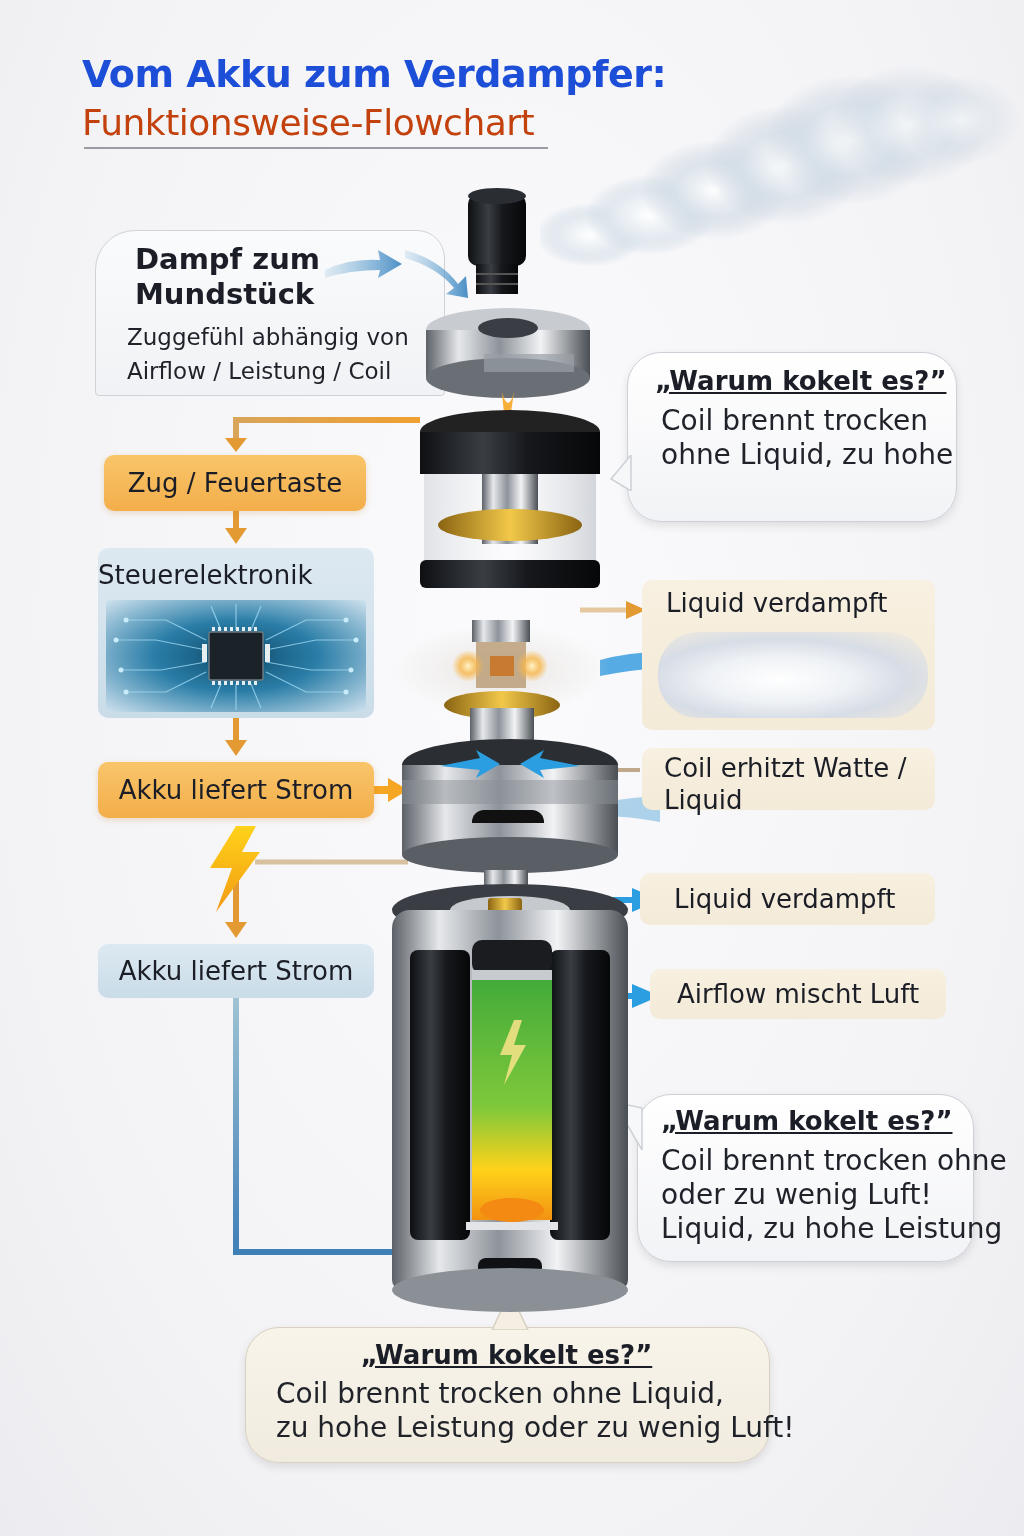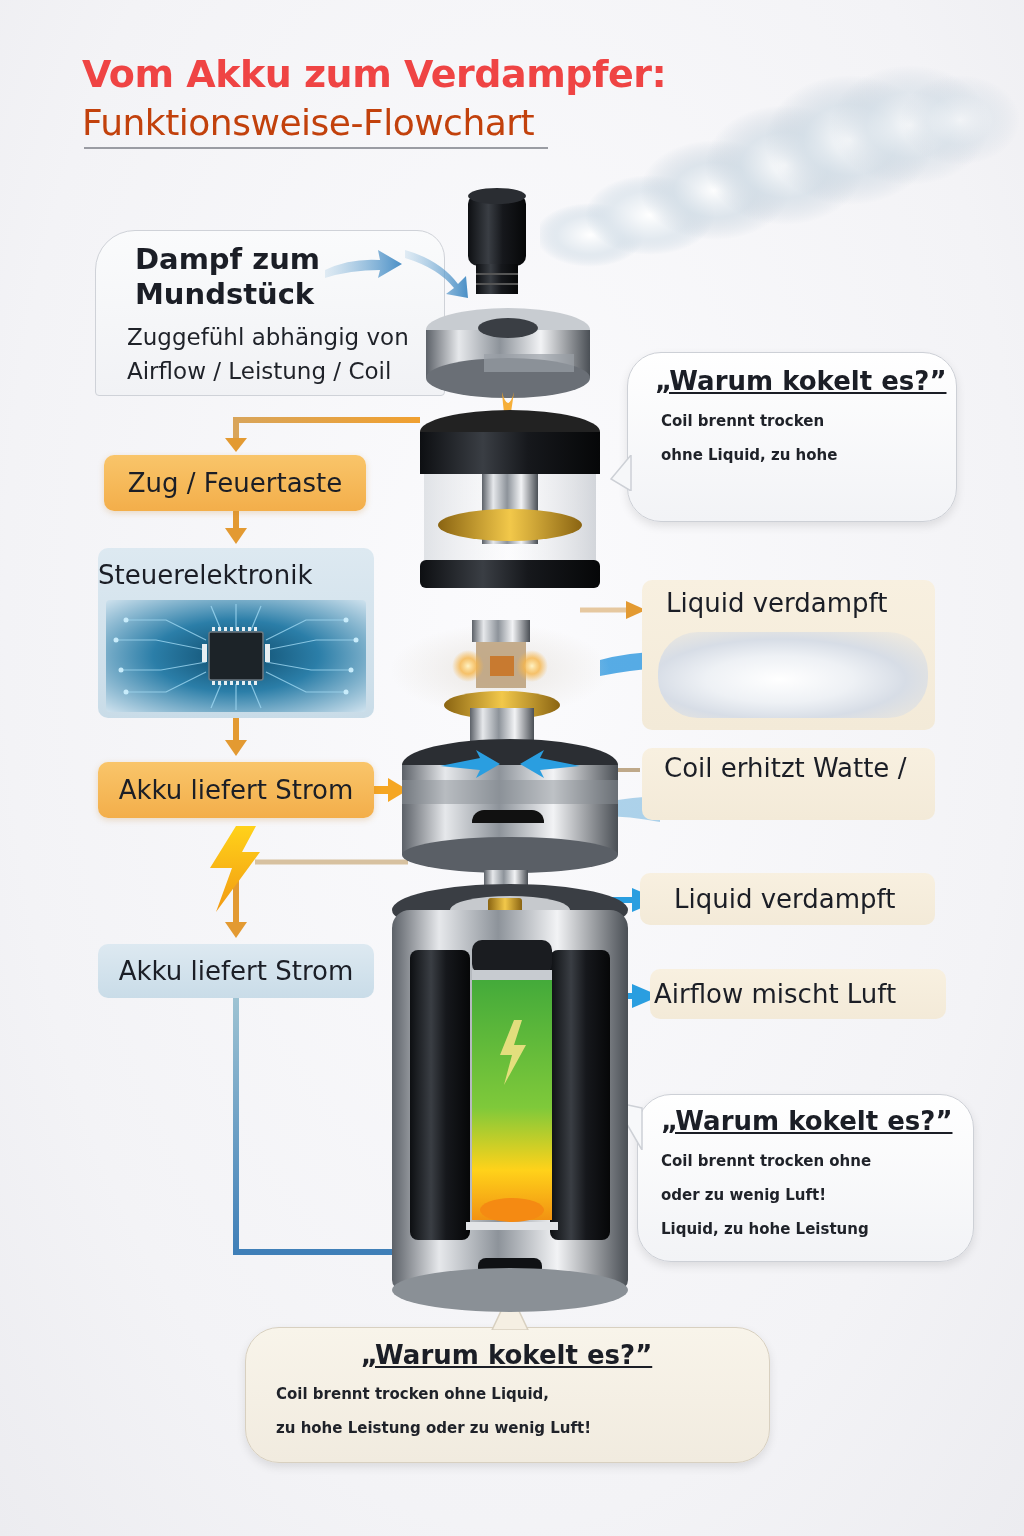--- a/index.html
+++ b/index.html
@@ -6,21 +6,21 @@
   html, body { width: 1024px; height: 1536px; overflow: hidden; }
   body {
     position: relative;
     background: radial-gradient(ellipse at 50% 40%, #fbfbfd 0%, #f3f3f6 70%, #ececf0 100%);
     font-family: "DejaVu Sans", sans-serif;
     color: #1a1d24;
   }
   .abs { position: absolute; }
 
   
-  .title-main { left: 82px; top: 52px; font-size: 38px; font-weight: bold; letter-spacing: -0.5px; color: #ef4444; }
+  .title-main { left: 82px; top: 52px; font-size: 38px; font-weight: bold; letter-spacing: -0.5px; color: #1d4ed8; }
   .title-sub { left: 82px; top: 102px; font-size: 36px; color: #c2410c; letter-spacing: -0.5px; }
   .title-rule { left: 84px; top: 147px; width: 464px; height: 2px; background: #9a9ca3; }
 
   
   .smoke { left: 540px; top: 30px; width: 480px; height: 240px; }
 
   
   .card-mouth {
     left: 95px; top: 230px; width: 350px; height: 166px;
     border: 1.5px solid #cfd2d8; border-radius: 40px 28px 4px 4px;
@@ -35,21 +35,21 @@
     box-shadow: 0 4px 10px rgba(0,0,0,0.10);
   }
   .bubble-1 { left: 627px; top: 352px; width: 330px; height: 170px; }
   .bubble-2 { left: 637px; top: 1094px; width: 337px; height: 168px; }
   .bubble-3 {
     left: 245px; top: 1327px; width: 525px; height: 136px;
     background: linear-gradient(180deg, #f8f4ea 0%, #f1ebdf 100%);
     border-color: #d8d0c0;
   }
   .b-head { font-size: 26px; font-weight: bold; color: #1b1e26; text-decoration: underline; }
-  .b-body { font-size: 15px; line-height: 34px; color: #1f2229; font-weight: bold; }
+  .b-body { font-size: 28px; line-height: 34px; color: #1f2229; }
   .b1-head { left: 655px; top: 366px; }
   .b1-body { left: 661px; top: 404px; }
   .b2-head { left: 661px; top: 1106px; }
   .b2-body { left: 661px; top: 1144px; }
   .b3-head { left: 244px; top: 1340px; width: 525px; text-align: center; }
   .b3-body { left: 276px; top: 1377px; }
 
   
   .box-orange {
     background: linear-gradient(180deg, #f9c56a 0%, #f3ae4a 100%);
@@ -76,24 +76,24 @@
     background: linear-gradient(180deg, #f8f0e0 0%, #f3ead8 100%);
     border-radius: 10px; font-size: 26px; color: #1b1e26;
   }
   .lbl-liquid1 { left: 642px; top: 580px; width: 293px; height: 150px; }
   .lbl-liquid1 .t { position: absolute; left: 24px; top: 8px; }
   .lbl-cloud {
     position: absolute; left: 16px; top: 52px; width: 270px; height: 86px;
     background: radial-gradient(ellipse at 45% 55%, #ffffff 0%, #eef1f5 35%, #d7dde6 60%, rgba(240,236,226,0) 100%);
     border-radius: 40px;
   }
-  .lbl-coil { left: 642px; top: 748px; width: 293px; height: 72px; }
+  .lbl-coil { left: 642px; top: 748px; width: 293px; height: 62px; }
   .lbl-coil .t { position: absolute; left: 22px; top: 4px; line-height: 32px; }
   .lbl-liquid2 { left: 640px; top: 873px; width: 295px; height: 52px; display: flex; align-items: center; padding-left: 34px; }
-  .lbl-airflow { left: 650px; top: 969px; width: 296px; height: 50px; display: flex; align-items: center; padding-left: 4px; }
+  .lbl-airflow { left: 650px; top: 969px; width: 296px; height: 50px; display: flex; align-items: center; padding-left: 27px; }
 
   
   .device { left: 380px; top: 180px; width: 260px; height: 1140px; }
 </style>
 </head>
 <body>
 
 <div class="abs title-main">Vom Akku zum Verdampfer:</div>
 <div class="abs title-sub">Funktionsweise-Flowchart</div>
 <div class="abs title-rule"></div>
@@ -286,20 +286,21 @@
 
 <div class="abs box-blue box-akku2">Akku liefert Strom</div>
 
 <div class="abs label-cream lbl-liquid1">
   <div class="t">Liquid verdampft</div>
   <div class="lbl-cloud"></div>
 </div>
 <div class="abs label-cream lbl-coil">
   <div class="t">
     <div>Coil erhitzt Watte /</div>
+    <div>Liquid</div>
   </div>
 </div>
 <div class="abs label-cream lbl-liquid2">Liquid verdampft</div>
 <div class="abs label-cream lbl-airflow">Airflow mischt Luft</div>
 
 <svg class="abs device" viewBox="0 0 260 1140">
   <defs>
     <linearGradient id="metal" x1="0" x2="1">
       <stop offset="0" stop-color="#5c6168"></stop>
         <stop offset="0.2" stop-color="#e6e8eb"></stop>

